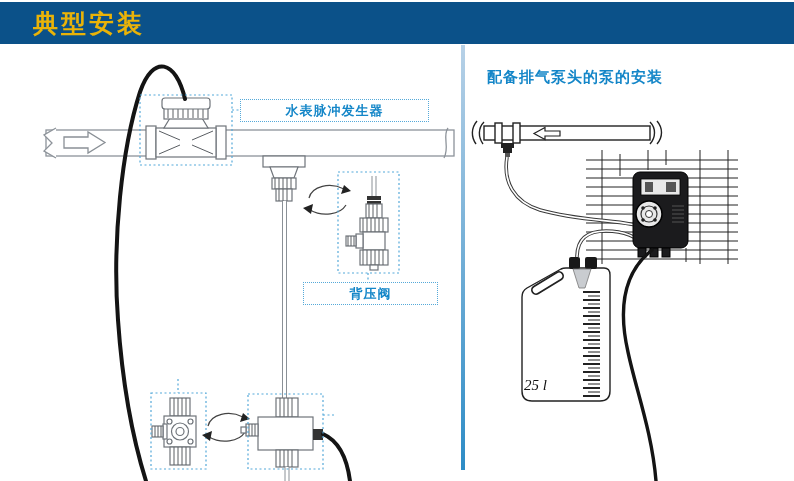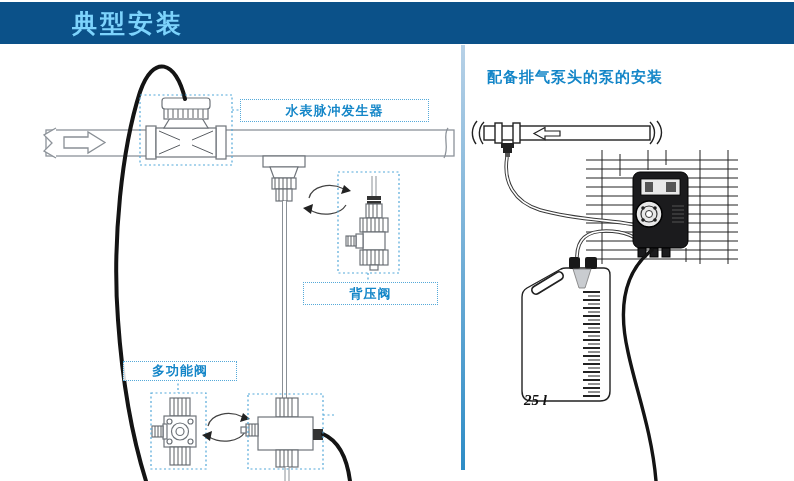--- a/index.html
+++ b/index.html
@@ -6,31 +6,31 @@
     --header-bg:#0b5189;
     --accent-blue:#1486c8;
     --dashed-border:#55a9d9;
     --line-grey:#8d939a;
     --dark-line:#222222;
   }
   html,body{margin:0;padding:0;background:#fff;}
   .page{position:relative;width:794px;height:481px;background:#fff;overflow:hidden;
         font-family:"Liberation Sans",sans-serif;}
   .header{position:absolute;left:0;top:2px;width:794px;height:42px;background:var(--header-bg);}
-  .header h1{margin:0;padding-left:72px;line-height:42px;font-size:25px;font-weight:bold;
-             color:#7dd3fc;letter-spacing:3px;}
+  .header h1{margin:0;padding-left:33px;line-height:42px;font-size:25px;font-weight:bold;
+             color:#eab308;letter-spacing:3px;}
   .divider{position:absolute;left:461px;top:45px;width:4px;height:425px;
            background:linear-gradient(#b7d1e7,#2d8cc6);}
   .rtitle{position:absolute;left:487px;top:68px;font-size:15px;font-weight:bold;
           color:var(--accent-blue);letter-spacing:1px;}
   .lbl{position:absolute;border:1px dotted var(--dashed-border);color:var(--accent-blue);
        font-size:13px;font-weight:600;text-align:center;background:rgba(255,255,255,.85);
        display:flex;align-items:center;justify-content:center;letter-spacing:1px;}
-  .tank-cap{position:absolute;left:524px;top:392px;width:40px;font-family:"Liberation Serif",serif;
-            font-style:italic;font-weight:bold;font-size:15px;color:#111;}
+  .tank-cap{position:absolute;left:524px;top:377px;width:40px;font-family:"Liberation Serif",serif;
+            font-style:italic;font-weight:normal;font-size:15px;color:#111;}
   svg{position:absolute;left:0;top:0;}
   .dashbox{fill:none;stroke:var(--dashed-border);stroke-width:1.2;stroke-dasharray:2 2.5;}
   .dashln{stroke:var(--dashed-border);stroke-width:1.2;stroke-dasharray:2 2.5;fill:none;}
   .pipe{fill:#ffffff;stroke:var(--line-grey);stroke-width:1.3;}
   .fit{fill:#ffffff;stroke:#6f747a;stroke-width:1.2;}
   .ribs{stroke:#5a5e63;stroke-width:1;fill:none;}
   .tube-o{stroke:#8a9096;stroke-width:5;fill:none;}
   .tube-i{stroke:#ffffff;stroke-width:3;fill:none;}
   .dtube-o{stroke:#3a3a3a;stroke-width:3.6;fill:none;}
   .dtube-i{stroke:#ffffff;stroke-width:1.6;fill:none;}
@@ -239,17 +239,16 @@
       </g>
     </g>
   </svg>
 
   <div class="divider"></div>
 
   <div class="rtitle">配备排气泵头的泵的安装</div>
 
   <div class="lbl" style="left:240px;top:99px;width:187px;height:21px;">水表脉冲发生器</div>
   <div class="lbl" style="left:303px;top:282px;width:133px;height:21px;">背压阀</div>
-  <div class="lbl" style="left:123px;top:361px;width:112px;height:18px;">多功能阀</div>
 
   <div class="tank-cap">25 l</div>
 
 </div>
 
 </body></html>

